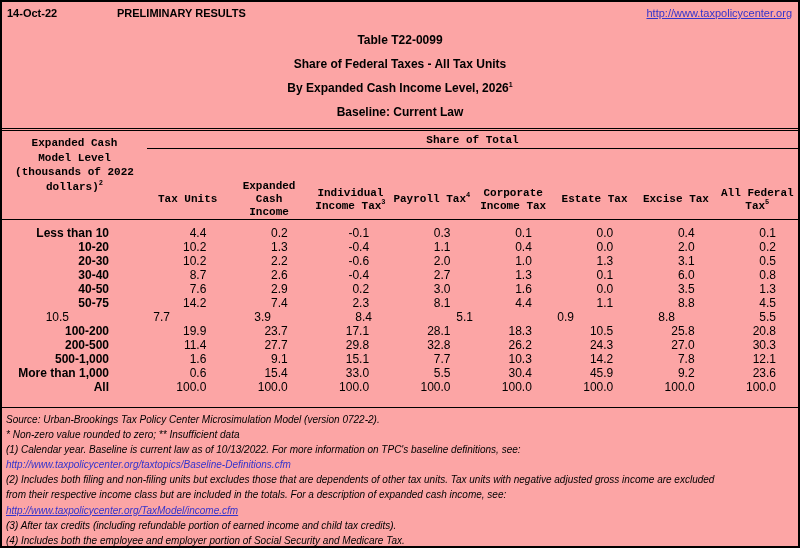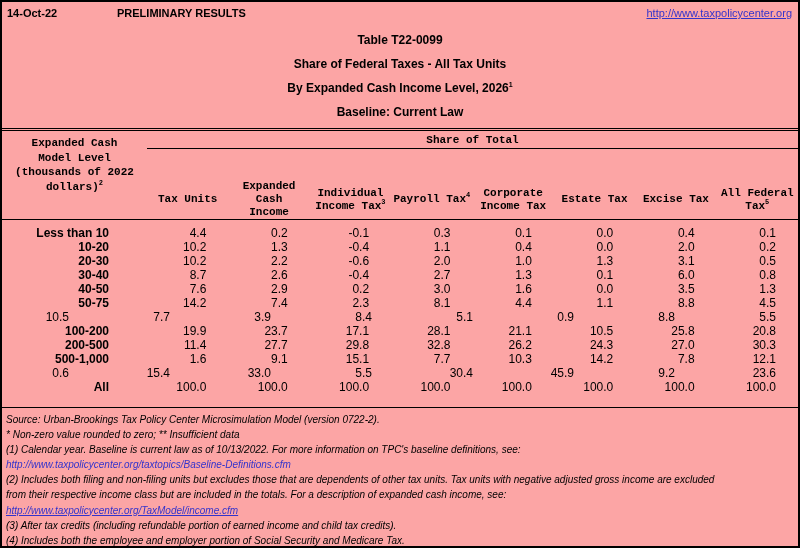--- a/index.html
+++ b/index.html
@@ -177,21 +177,21 @@
           <span class="val">0.9</span>
           <span class="val">8.8</span>
           <span class="val">5.5</span>
         </div>
         <div class="trow">
           <span class="rlabel">100-200</span>
           <span class="val">19.9</span>
           <span class="val">23.7</span>
           <span class="val">17.1</span>
           <span class="val">28.1</span>
-          <span class="val">21.1</span>
+          <span class="val">18.3</span>
           <span class="val">10.5</span>
           <span class="val">25.8</span>
           <span class="val">20.8</span>
         </div>
         <div class="trow">
           <span class="rlabel">200-500</span>
           <span class="val">11.4</span>
           <span class="val">27.7</span>
           <span class="val">29.8</span>
           <span class="val">32.8</span>
@@ -205,20 +205,21 @@
           <span class="val">1.6</span>
           <span class="val">9.1</span>
           <span class="val">15.1</span>
           <span class="val">7.7</span>
           <span class="val">10.3</span>
           <span class="val">14.2</span>
           <span class="val">7.8</span>
           <span class="val">12.1</span>
         </div>
         <div class="trow">
+          <span class="rlabel">More than 1,000</span>
           <span class="val">0.6</span>
           <span class="val">15.4</span>
           <span class="val">33.0</span>
           <span class="val">5.5</span>
           <span class="val">30.4</span>
           <span class="val">45.9</span>
           <span class="val">9.2</span>
           <span class="val">23.6</span>
         </div>
         <div class="trow">

